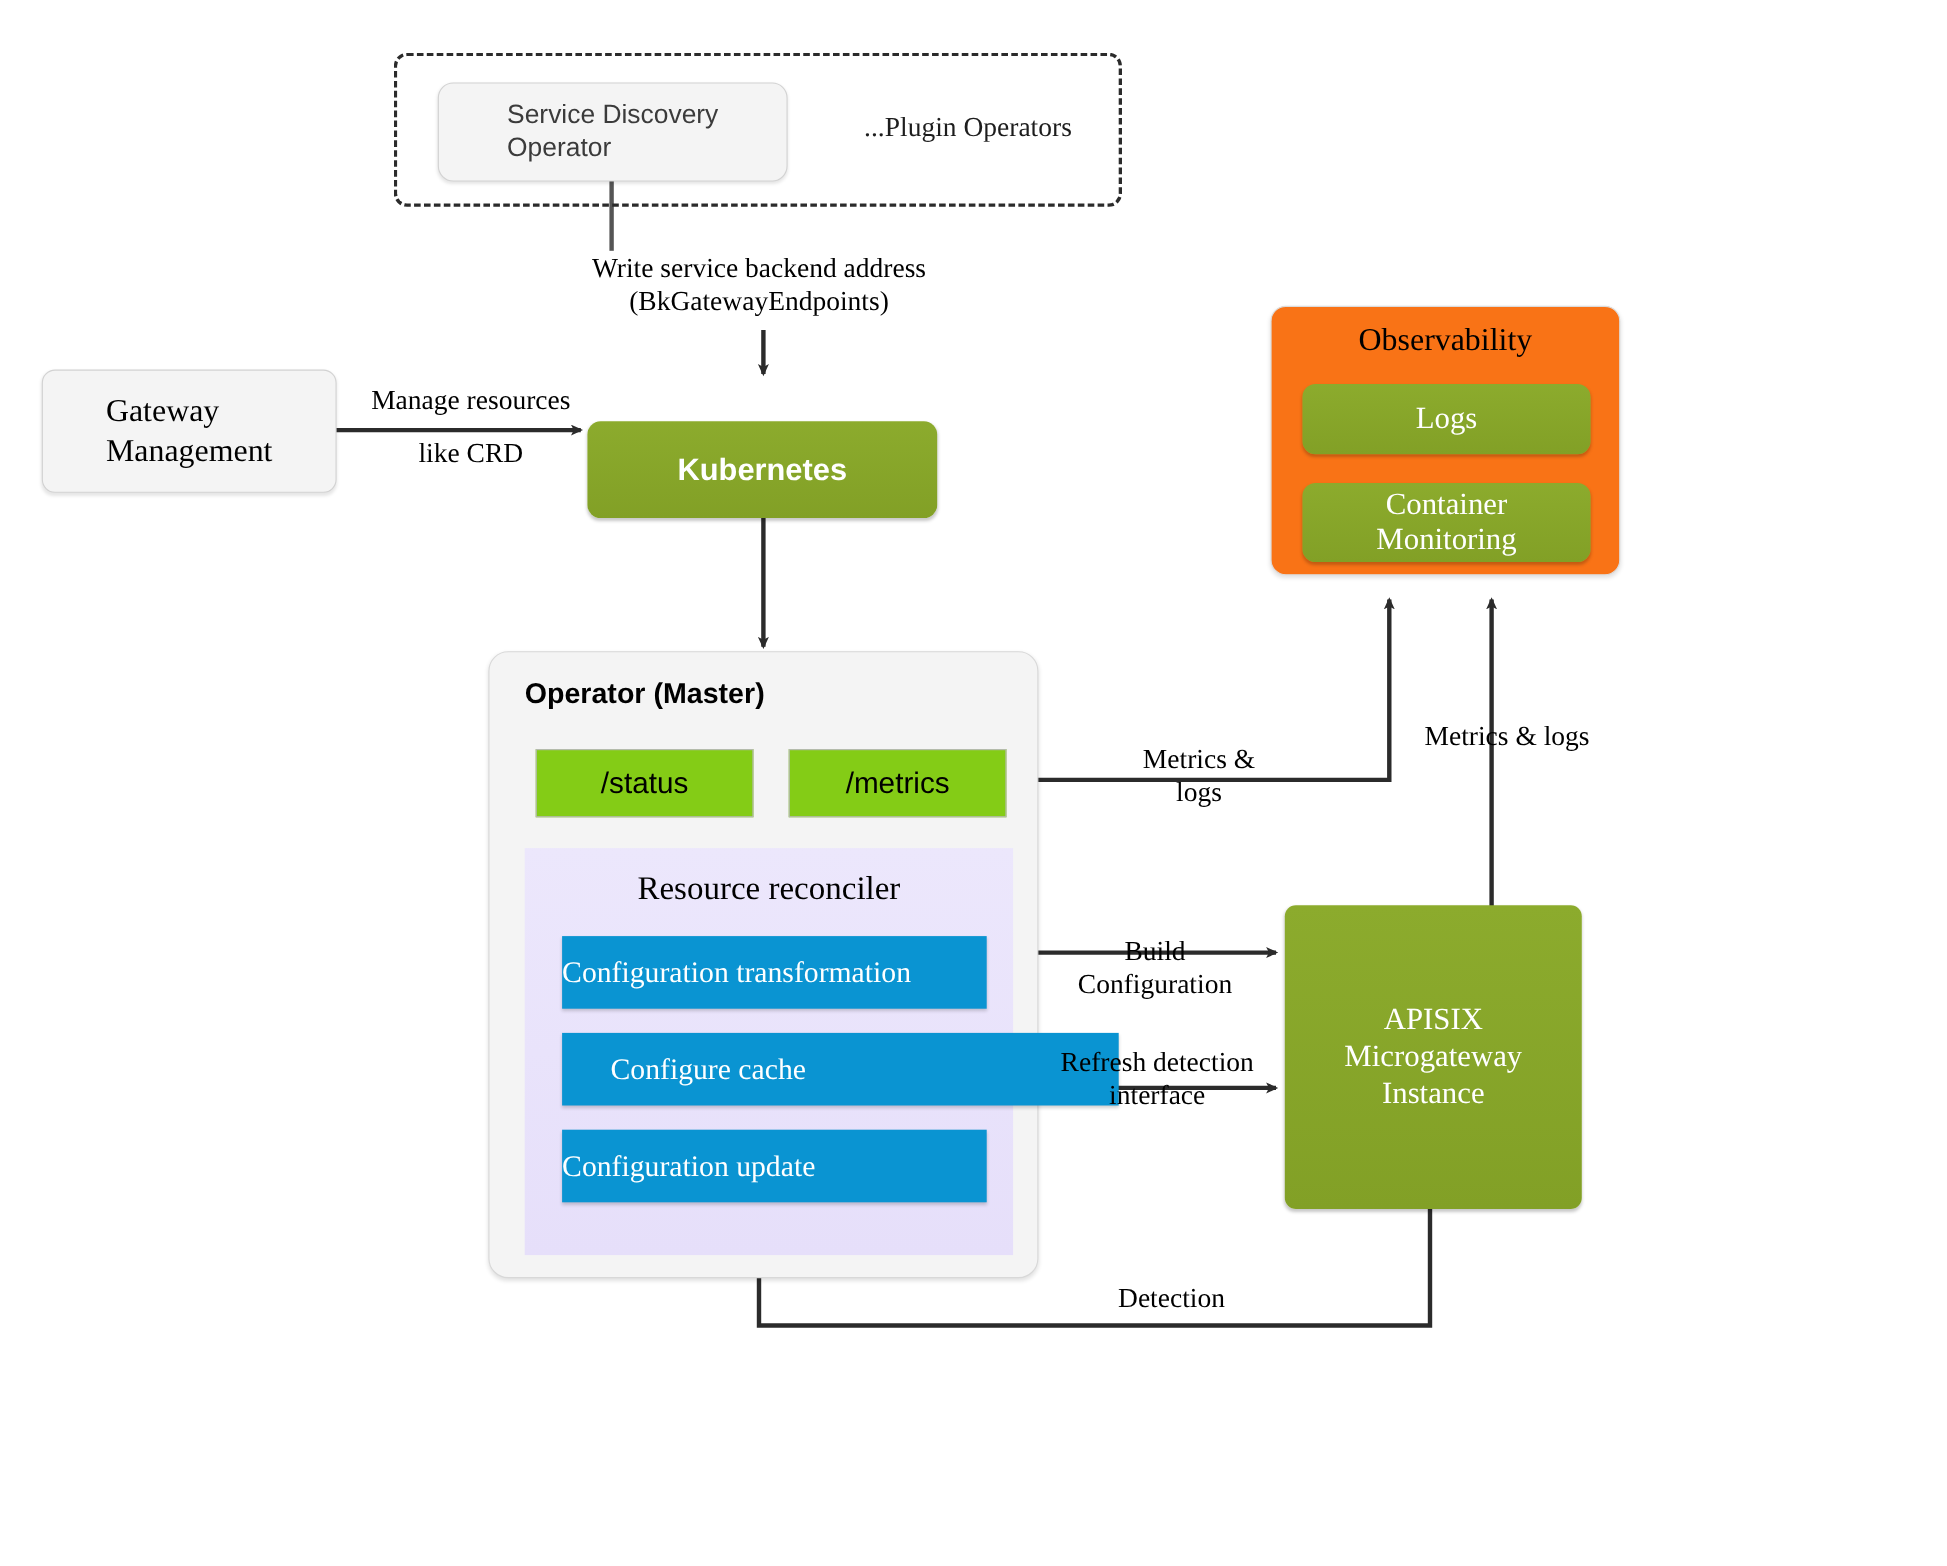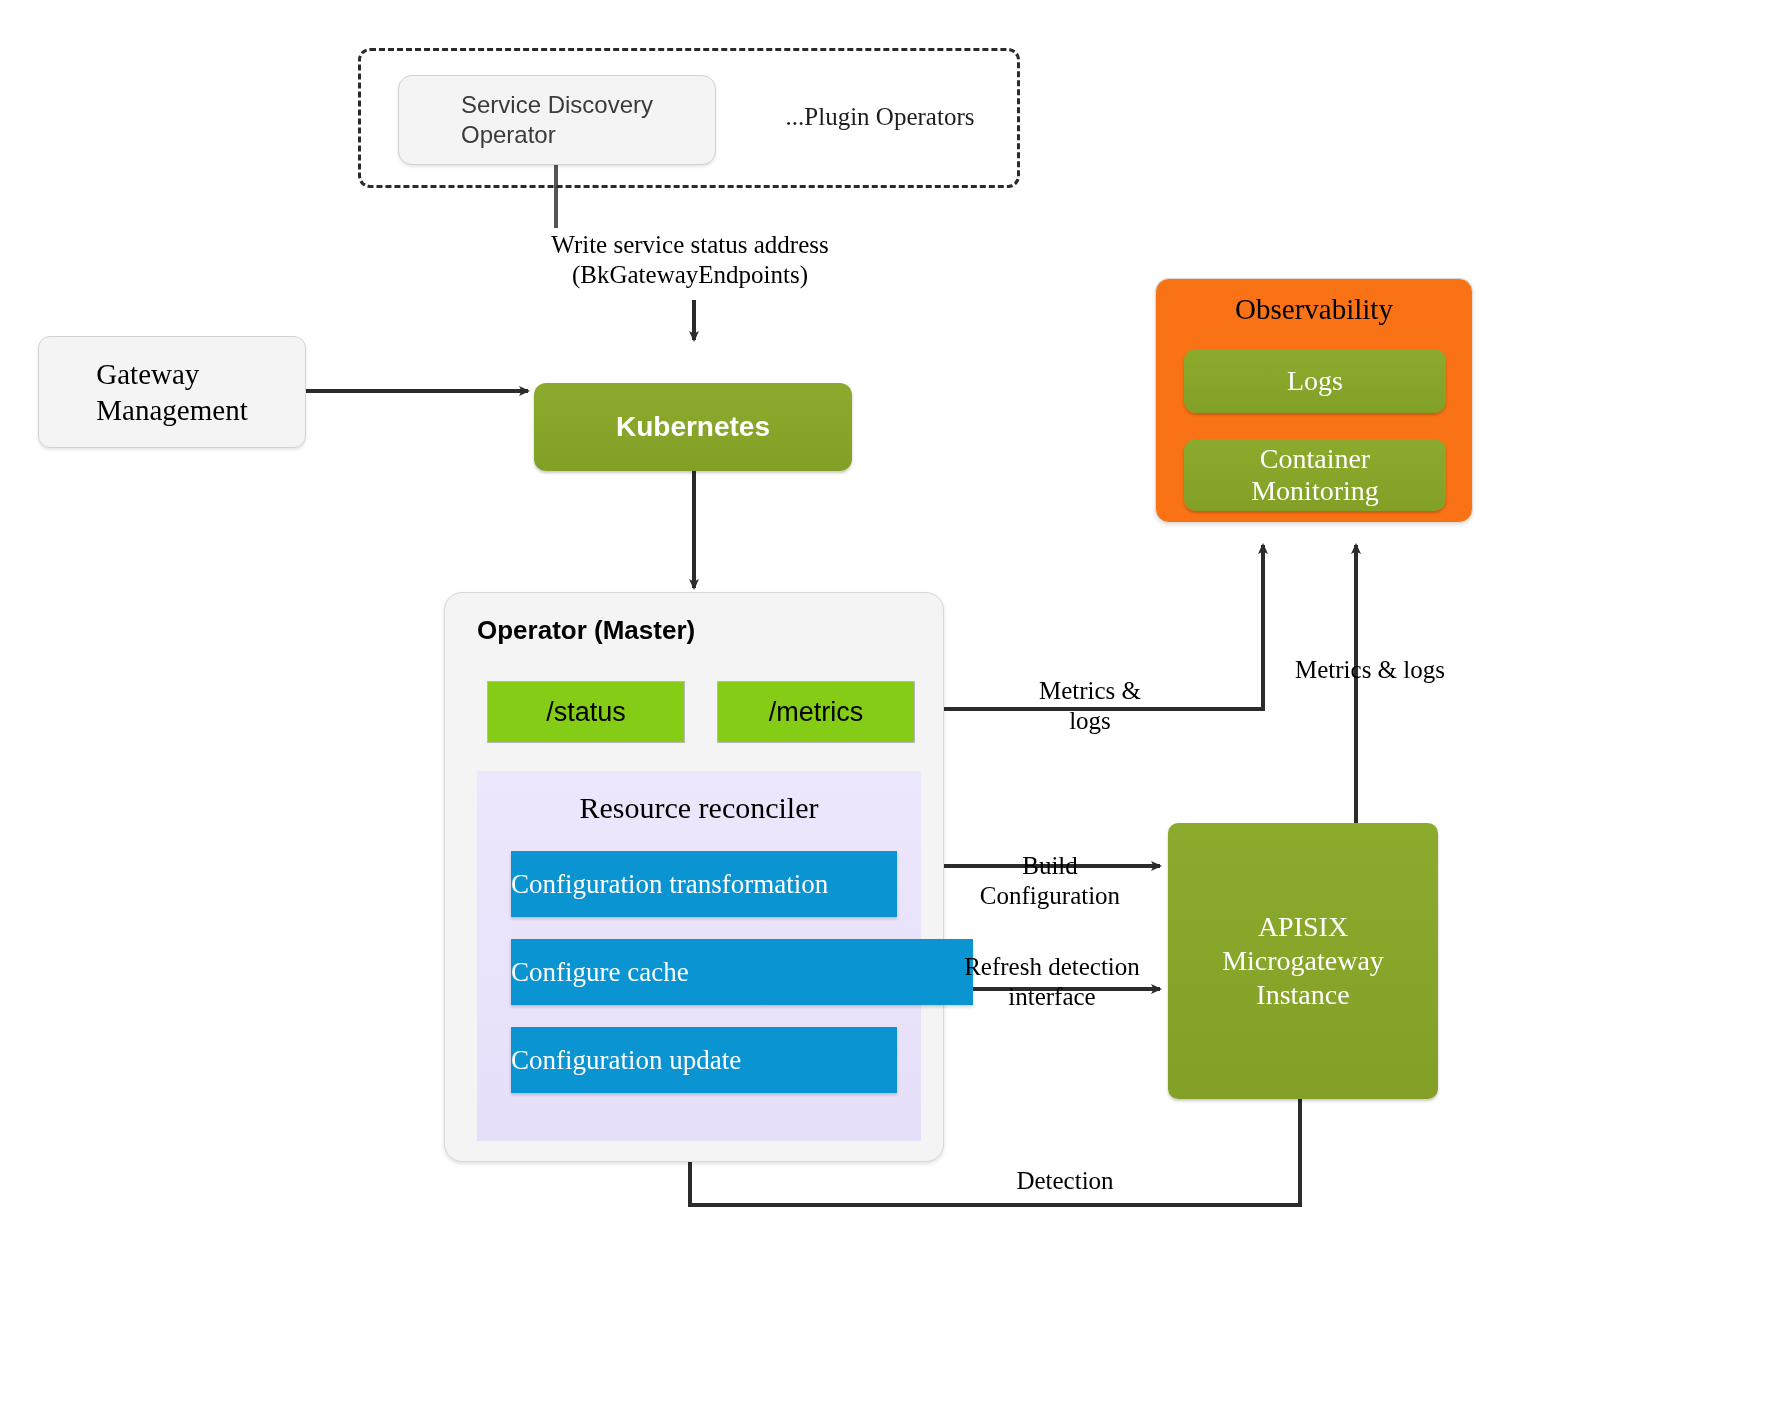--- a/index.html
+++ b/index.html
@@ -127,28 +127,30 @@
 
   <div class="node dashed-box" style="left:358px; top:48px; width:662px; height:140px;"></div>
 
   <div class="node card-grey" style="left:398px; top:75px; width:318px; height:90px;">
     <span class="sans" style="font-size:24px; color:#3b3b3b; white-space:pre-line; line-height:1.25;">Service Discovery
 Operator</span>
   </div>
 
   <div class="lbl sans" style="left:760px; top:102px; width:240px; font-size:25px; color:#1d1d1d;">...Plugin Operators</div>
 
-  <div class="lbl" style="left:440px; top:230px; width:500px; font-size:25px;">Write service status address
+  <div class="lbl" style="left:440px; top:230px; width:500px; font-size:25px;">Write service backend address
 (BkGatewayEndpoints)</div>
 
   <div class="node card-grey" style="left:38px; top:336px; width:268px; height:112px; border-radius:12px;">
     <span class="serif" style="font-size:29px; white-space:pre-line; line-height:1.25;">Gateway
 Management</span>
   </div>
 
+  <div class="lbl" style="left:318px; top:341px; width:220px; font-size:25px; line-height:1.9;">Manage resources
+like CRD</div>
 
   <div class="node green" style="left:534px; top:347px; width:318px; height:88px;margin-top:36px;">
     <span class="sans" style="font-size:28px; font-weight:bold;">Kubernetes</span>
   </div>
 
   <div class="node" style="left:1155px; top:278px; width:318px; height:245px;
        background:#f97316; border:1px solid #dcdcdc; border-radius:14px;
        box-shadow:0 2px 4px rgba(0,0,0,0.12);">
     <div style="text-align:center; padding-top:14px;">
       <span class="serif" style="font-size:29px;">Observability</span>
@@ -178,21 +180,21 @@
       <span class="sans" style="font-size:27px;">/metrics</span>
     </div>
 
     <div class="lavender" style="position:absolute; left:32px; top:178px; width:444px; height:370px;">
       <div style="text-align:center; padding-top:20px;">
         <span class="serif" style="font-size:30px;">Resource reconciler</span>
       </div>
       <div class="blue" style="position:absolute; left:34px; top:80px; width:386px; height:66px;">
         <span class="serif" style="font-size:27px;">Configuration transformation</span>
       </div>
-      <div class="blue" style="position:absolute; left:34px; top:168px; width:462px; height:66px;">
+      <div class="blue" style="position:absolute; left:34px; top:168px; width:462px; height:66px;padding-left:44px;">
         <span class="serif" style="font-size:27px;">Configure cache</span>
       </div>
       <div class="blue" style="position:absolute; left:34px; top:256px; width:386px; height:66px;">
         <span class="serif" style="font-size:27px;">Configuration update</span>
       </div>
     </div>
   </div>
 
   <div class="node green sharpish" style="left:1168px; top:823px; width:270px; height:276px;justify-content:center;">
     <span class="serif" style="font-size:28px; white-space:pre-line; line-height:1.22;">APISIX

